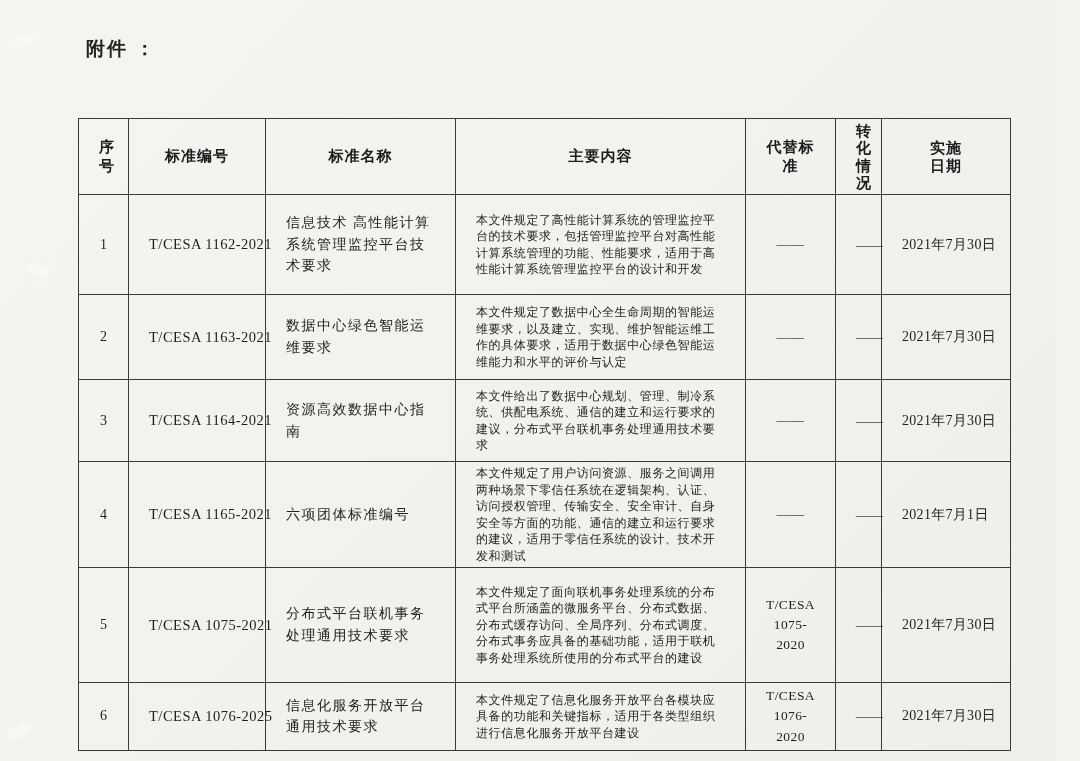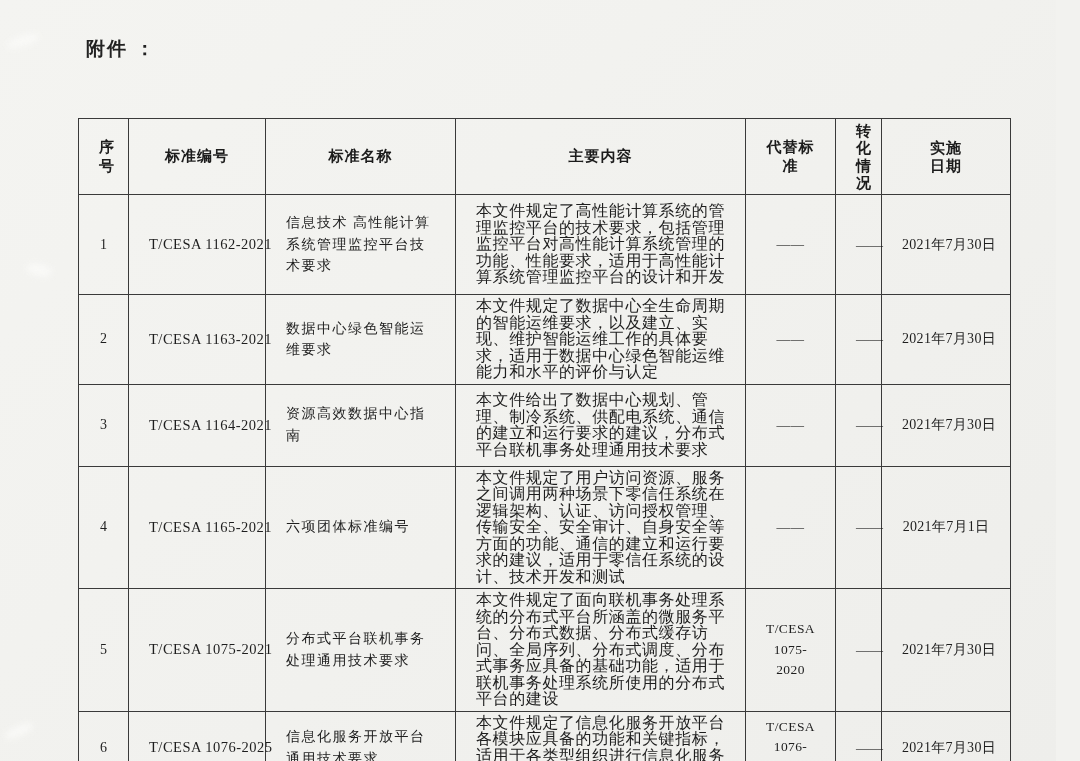--- a/index.html
+++ b/index.html
@@ -74,24 +74,24 @@
     letter-spacing: 1px;
     text-align: center;
     color: #1c1c1c;
     height: 40px;
   }
   .pre-line { white-space: pre-line; line-height: 1.15; }
 
   td.c-seq      { text-align: center; font-size: 14px; }
   td.c-code     { text-align: center; font-size: 14.5px; letter-spacing: 0.5px; white-space: nowrap; }
   td.c-name     { text-align: left; font-size: 14px; letter-spacing: 1.5px; line-height: 1.55; padding-left: 9px; padding-right: 6px; }
-  td.c-content  { text-align: left; font-size: 16px; letter-spacing: 0.6px; line-height: 16.5px; padding: 5px 8px; margin-left: 39px; }
+  td.c-content  { text-align: left; font-size: 12px; letter-spacing: 0.6px; line-height: 16.5px; padding: 5px 8px; margin-left: 39px; }
   td.c-replaced { text-align: center; font-size: 13.5px; letter-spacing: 0.4px; line-height: 1.5; }
   td.c-conv     { text-align: center; font-size: 13.5px; }
-  td.c-date     { text-align: center; font-size: 14px; letter-spacing: 0.3px; white-space: nowrap; }
+  td.c-date     { font-size: 14px; letter-spacing: 0.3px; white-space: nowrap; }
 
   tbody tr:nth-child(1) { height: 100px; }
   tbody tr:nth-child(2) { height: 85px; }
   tbody tr:nth-child(3) { height: 82px; }
   tbody tr:nth-child(4) { height: 105px; }
   tbody tr:nth-child(5) { height: 115px; }
   tbody tr:nth-child(6) { height: 67px; }
 </style>
 </head>
 <body>

